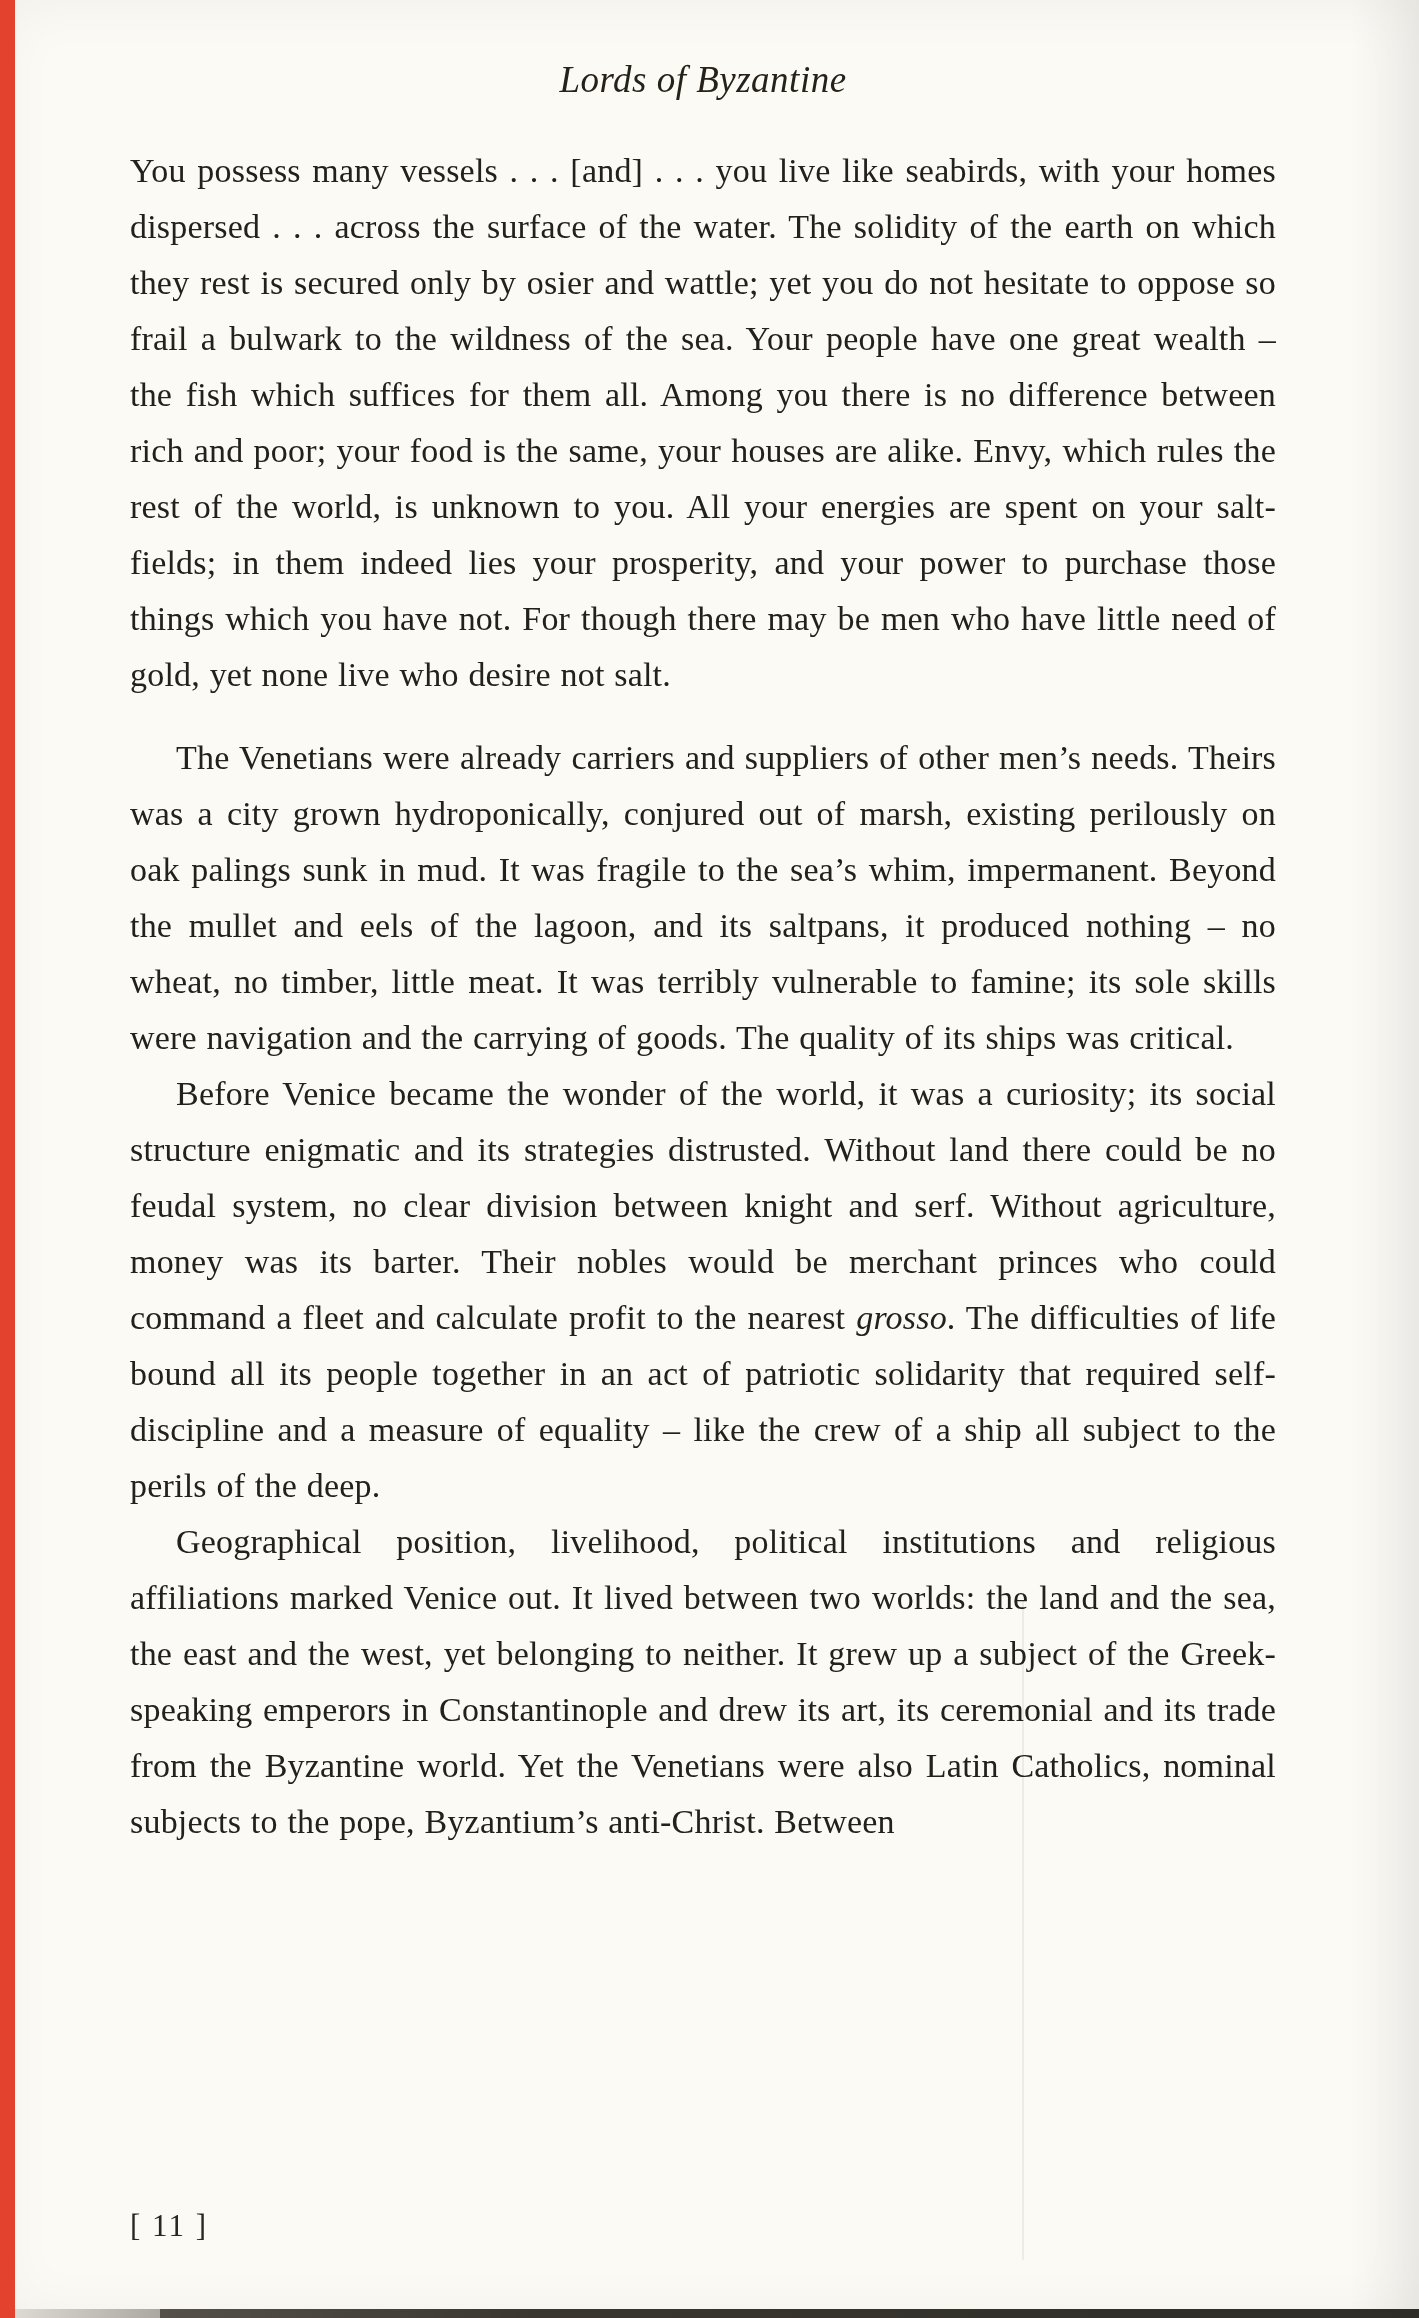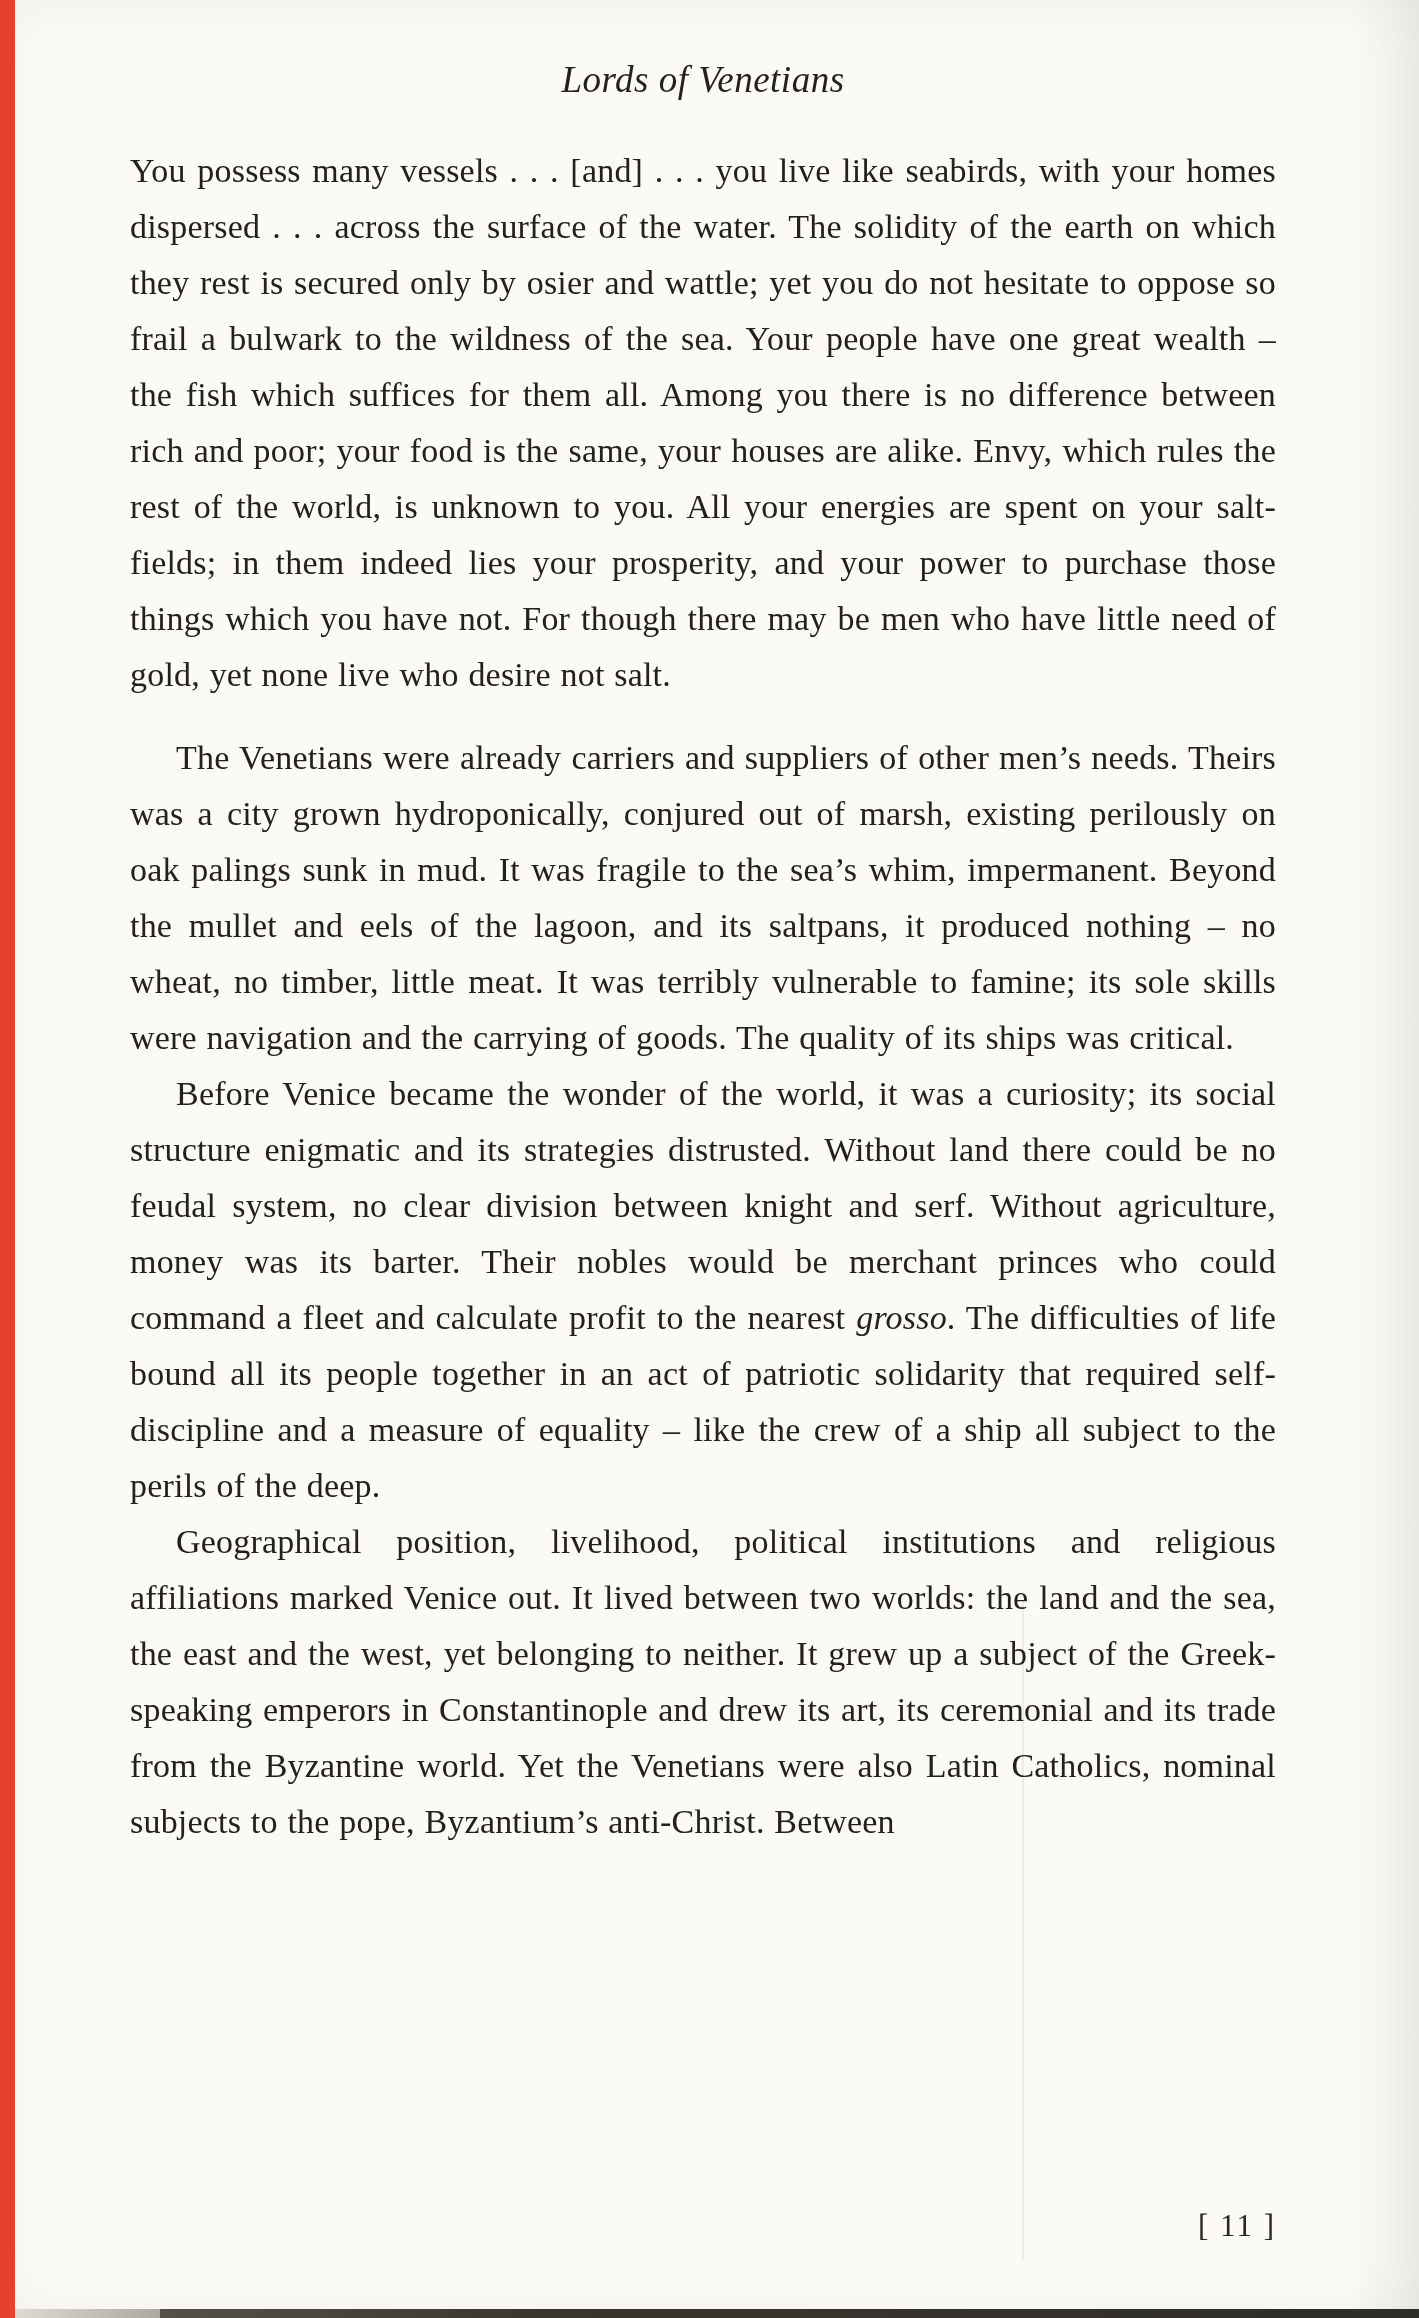--- a/index.html
+++ b/index.html
@@ -81,37 +81,37 @@
   }
   .body-text p.indent {
     text-indent: 46px;
   }
   .it { font-style: italic; }
   .folio {
     position: absolute;
     top: 2208px;
     left: 130px;
     width: 1146px;
-    text-align: right;
+    text-align: left;
     font-size: 31px;
     letter-spacing: 2px;
     color: #2a2620;
   }
 </style>
 </head>
 <body>
 
 <div class="page" style="background: rgb(251, 250, 245); color: rgb(36, 33, 27);">
 
   <div class="spine" style="background: rgb(226, 66, 46);"></div>
   <div class="right-shade"></div>
   <div class="crease"></div>
 
   <div class="content">
-    <div class="running-head">Lords of Venetians</div>
+    <div class="running-head">Lords of Byzantine</div>
 
     <div class="body-text">
         <p class="quote"><span>You possess many vessels . . . [and] . . . you live like seabirds, with your homes dispersed . . . across the surface of the water. The solidity of the earth on which they rest is secured only by osier and wattle; yet you do not hesitate to oppose so frail a bulwark to the wildness of the sea. Your people have one great wealth – the fish which suffices for them all. Among you there is no difference between rich and poor; your food is the same, your houses are alike. Envy, which rules the rest of the world, is unknown to you. All your energies are spent on your salt-fields; in them indeed lies your prosperity, and your power to purchase those things which you have not. For though there may be men who have little need of gold, yet none live who desire not salt.</span></p>
         <p class="indent"><span>The Venetians were already carriers and suppliers of other men’s needs. Theirs was a city grown hydroponically, conjured out of marsh, existing perilously on oak palings sunk in mud. It was fragile to the sea’s whim, impermanent. Beyond the mullet and eels of the lagoon, and its saltpans, it produced nothing – no wheat, no timber, little meat. It was terribly vulnerable to famine; its sole skills were navigation and the carrying of goods. The quality of its ships was critical.</span></p>
         <p class="indent"><span>Before Venice became the wonder of the world, it was a curiosity; its social structure enigmatic and its strategies distrusted. Without land there could be no feudal system, no clear division between knight and serf. Without agriculture, money was its barter. Their nobles would be merchant princes who could command a fleet and calculate profit to the nearest </span><span class="it">grosso</span><span>. The difficulties of life bound all its people together in an act of patriotic solidarity that required self-discipline and a measure of equality – like the crew of a ship all subject to the perils of the deep.</span></p>
         <p class="indent"><span>Geographical position, livelihood, political institutions and religious affiliations marked Venice out. It lived between two worlds: the land and the sea, the east and the west, yet belonging to neither. It grew up a subject of the Greek-speaking emperors in Constantinople and drew its art, its ceremonial and its trade from the Byzantine world. Yet the Venetians were also Latin Catholics, nominal subjects to the pope, Byzantium’s anti-Christ. Between</span></p>
       </div>
   </div>
 
   <div class="folio">[ 11 ]</div>

